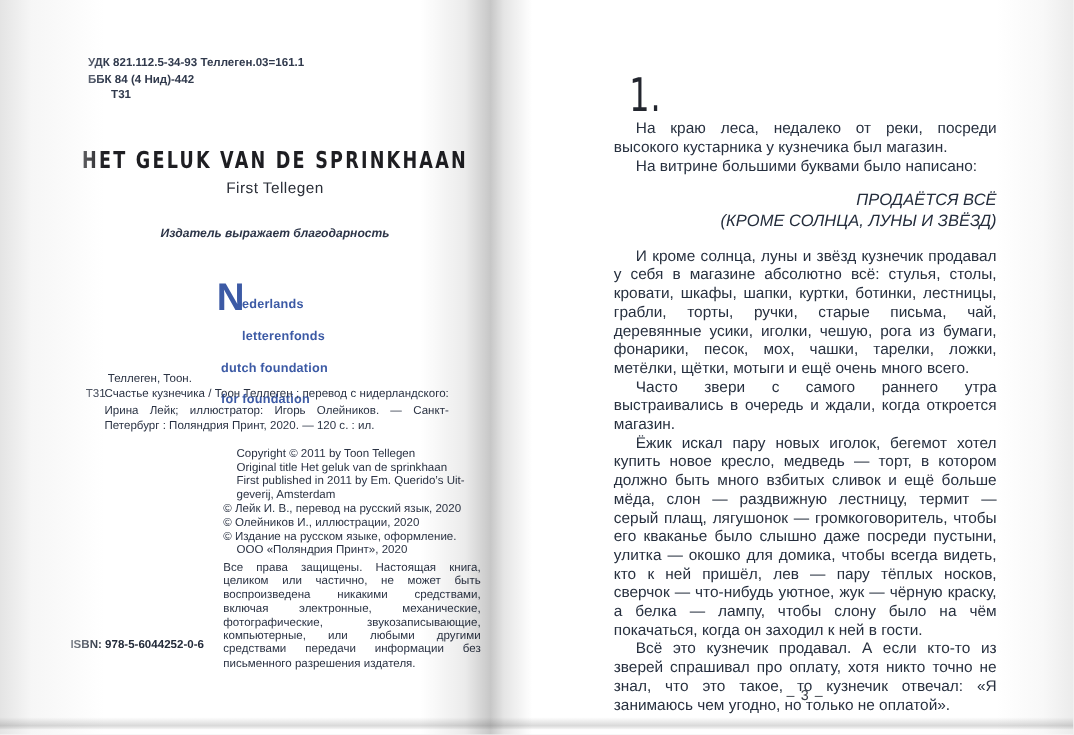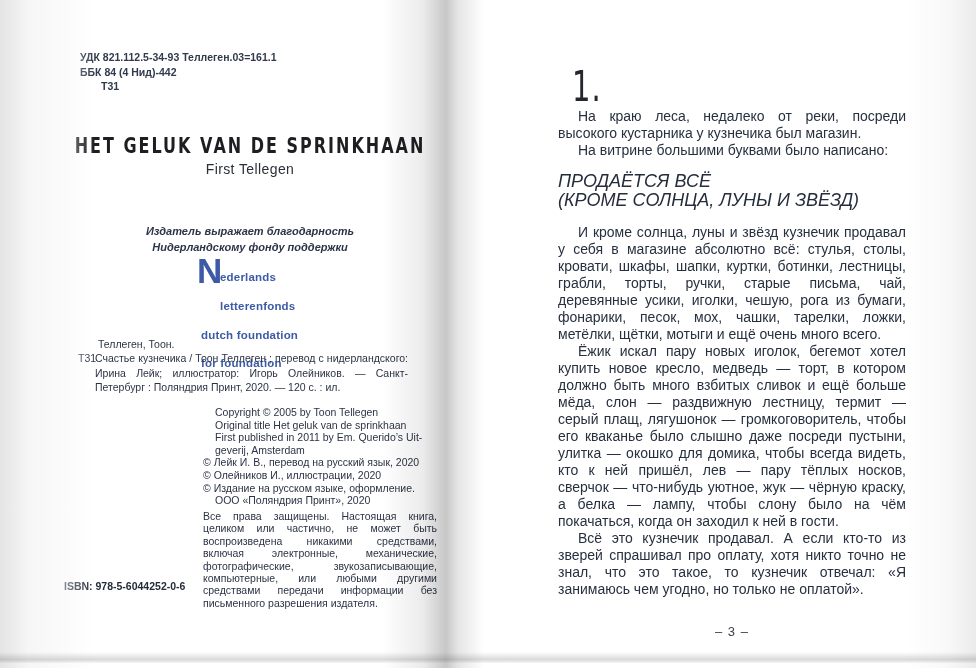--- a/index.html
+++ b/index.html
@@ -24,21 +24,21 @@
   
   .catalog { position:absolute; left:80px; top:50px; font-size:10.5px; line-height:14.5px; font-weight:700; color:#313a4d; }
   .catalog .t31 { padding-left:21px; font-weight:700; }
 
   .title-block { position:absolute; left:40px; top:133px; width:420px; text-align:center; }
   .book-title { display:inline-block; transform:scaleY(1.32); transform-origin:center top;
     font-family:"DejaVu Sans", sans-serif; font-weight:700; font-size:16px;
     letter-spacing:2px; white-space:nowrap; color:#1e1e22; }
   .book-author { margin-top:9px; font-size:14px; letter-spacing:0.4px; color:#2b2f38; }
 
-  .gratitude { position:absolute; left:40px; top:223px; width:420px; text-align:center;
+  .gratitude { position:absolute; left:40px; top:204px; width:420px; text-align:center;
     font-style:italic; font-size:11px; line-height:16px; color:#2d3548; font-weight:700; }
 
   .logo { position:absolute; left:197px; top:255px; color:#3c5aa5; font-weight:700; }
   .logo-n { position:absolute; left:0; top:1px; font-size:35px; line-height:29px; }
   .logo-line { font-size:11.5px; line-height:12.8px; letter-spacing:0.2px;margin-top:16px; }
   .logo-line.top { margin-left:23px; }
   .logo-line.sub { margin-left:4px; }
 
   .biblio-heading { position:absolute; left:98px; top:338px; font-size:10.5px; font-weight:400; color:#2b3344; }
   .biblio-entry { position:absolute; left:78px; top:351px; width:330px; padding-left:17px;
@@ -53,21 +53,21 @@
 
   .isbn { position:absolute; left:64px; top:580px; font-size:10.5px; font-weight:700; color:#232b3a; }
 
   
   .chapter-body { position:absolute; left:558px; top:62px; width:348px; color:#27303f; }
   .chapter-number { display:inline-block; margin-left:14px; font-size:29px; font-weight:400;
     transform:scaleY(1.45); transform-origin:left top; color:#23262e;
     font-family:"DejaVu Sans", sans-serif; letter-spacing:1px; }
   .chapter-number-wrap { height:46px; }
   .chapter-body p { margin:0; font-size:14px; line-height:17px; text-align:justify; text-indent:20px; }
-  .sign { margin:13px 0 14px; text-align:left; font-style:italic; font-size:18px; line-height:19px; color:#242d3c; }
+  .sign { margin:13px 0 14px; text-align:right; font-style:italic; font-size:15px; line-height:19px; color:#242d3c; }
   .page-number { position:absolute; left:558px; top:624px; width:348px; text-align:center;
     font-size:13px; color:#3c414b; letter-spacing:1px; }
 </style>
 </head>
 <body>
 
 <div class="spread">
 
   <div>
 
@@ -77,39 +77,38 @@
       <div class="t31">Т31</div>
     </div>
 
     <div class="title-block">
       <div class="book-title">HET GELUK VAN DE SPRINKHAAN</div>
       <div class="book-author">First Tellegen</div>
     </div>
 
     <div class="gratitude">
       <div>Издатель выражает благодарность</div>
-      <div>Нидерландскому фонду поддержки</div>
     </div>
 
     <div class="logo">
       <span class="logo-n">N</span>
       <div class="logo-line top">ederlands</div>
       <div class="logo-line top">letterenfonds</div>
       <div class="logo-line sub">dutch foundation</div>
       <div class="logo-line sub">for foundation</div>
     </div>
 
     <div class="biblio-heading">Теллеген, Тоон.</div>
     <div class="biblio-entry">
       <span class="biblio-code">Т31</span>
       <span>Счастье кузнечика / Тоон Теллеген ; перевод с нидерландского: Ирина Лейк; иллюстратор: Игорь Олейников. — Санкт-Петербург : Поляндрия Принт, 2020. — 120 с. : ил.</span>
     </div>
 
     <div class="copyright">
-      <div class="cr-indent">Copyright © 2005 by Toon Tellegen</div>
+      <div class="cr-indent">Copyright © 2011 by Toon Tellegen</div>
       <div class="cr-indent">Original title Het geluk van de sprinkhaan</div>
       <div class="cr-indent">First published in 2011 by Em. Querido’s Uit-</div>
       <div class="cr-indent">geverij, Amsterdam</div>
       <div>© Лейк И. В., перевод на русский язык, 2020</div>
       <div>© Олейников И., иллюстрации, 2020</div>
       <div>© Издание на русском языке, оформление.</div>
       <div class="cr-indent">ООО «Поляндрия Принт», 2020</div>
     </div>
 
     <div class="rights">Все права защищены. Настоящая книга, целиком или частично, не может быть воспроизведена никакими средствами, включая электронные, механические, фотографические, звукозаписывающие, компьютерные, или любыми другими средствами передачи информации без письменного разрешения издателя.</div>
@@ -126,20 +125,21 @@
 
       <p>На краю леса, недалеко от реки, посреди высокого кустарника у кузнечика был магазин.</p>
       <p>На витрине большими буквами было написано:</p>
 
       <div class="sign">
         <div>ПРОДАЁТСЯ ВСЁ</div>
         <div>(КРОМЕ СОЛНЦА, ЛУНЫ И ЗВЁЗД)</div>
       </div>
 
       <p>И кроме солнца, луны и звёзд кузнечик продавал у себя в магазине абсолютно всё: стулья, столы, кровати, шкафы, шапки, куртки, ботинки, лестницы, грабли, торты, ручки, старые письма, чай, деревянные усики, иголки, чешую, рога из бумаги, фонарики, песок, мох, чашки, тарелки, ложки, метёлки, щётки, мотыги и ещё очень много всего.</p>
+      <p>Часто звери с самого раннего утра выстраивались в очередь и ждали, когда откроется магазин.</p>
       <p>Ёжик искал пару новых иголок, бегемот хотел купить новое кресло, медведь — торт, в котором должно быть много взбитых сливок и ещё больше мёда, слон — раздвижную лестницу, термит — серый плащ, лягушонок — громкоговоритель, чтобы его кваканье было слышно даже посреди пустыни, улитка — окошко для домика, чтобы всегда видеть, кто к ней пришёл, лев — пару тёплых носков, сверчок — что-нибудь уютное, жук — чёрную краску, а белка — лампу, чтобы слону было на чём покачаться, когда он заходил к ней в гости.</p>
       <p>Всё это кузнечик продавал. А если кто-то из зверей спрашивал про оплату, хотя никто точно не знал, что это такое, то кузнечик отвечал: «Я занимаюсь чем угодно, но только не оплатой».</p>
     </div>
 
     <div class="page-number">– 3 –</div>
   </div>
 
   <div class="edge-left"></div>
   <div class="edge-right"></div>
   <div class="gutter-shadow"></div>

